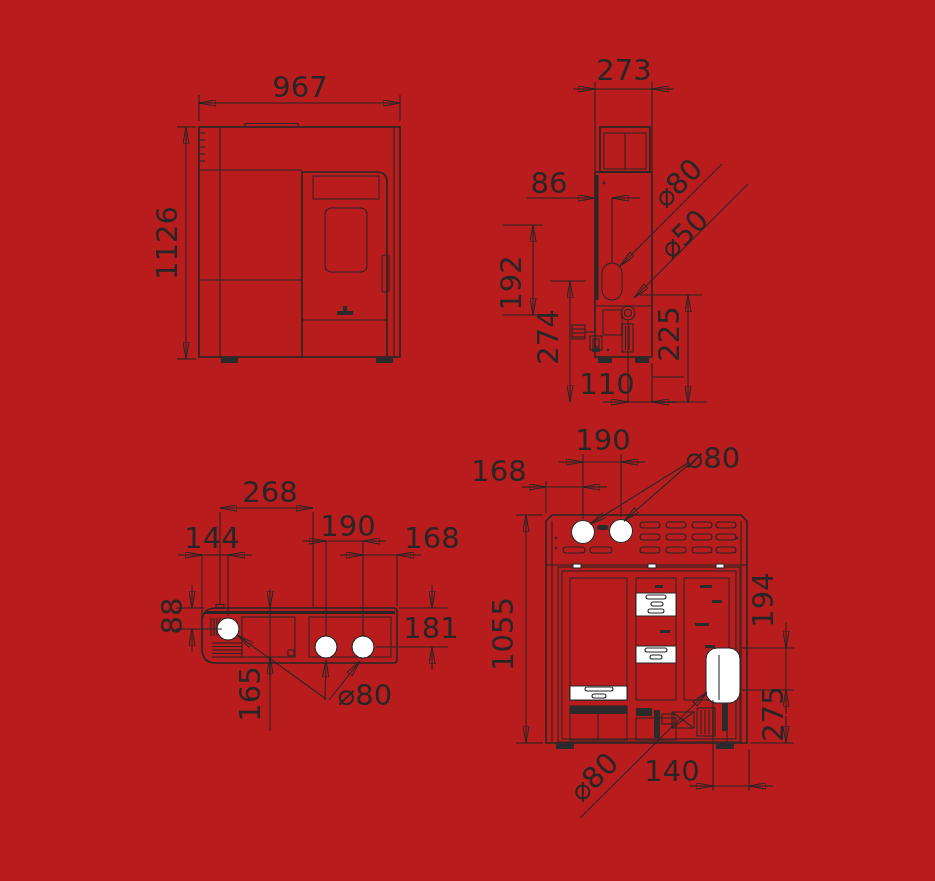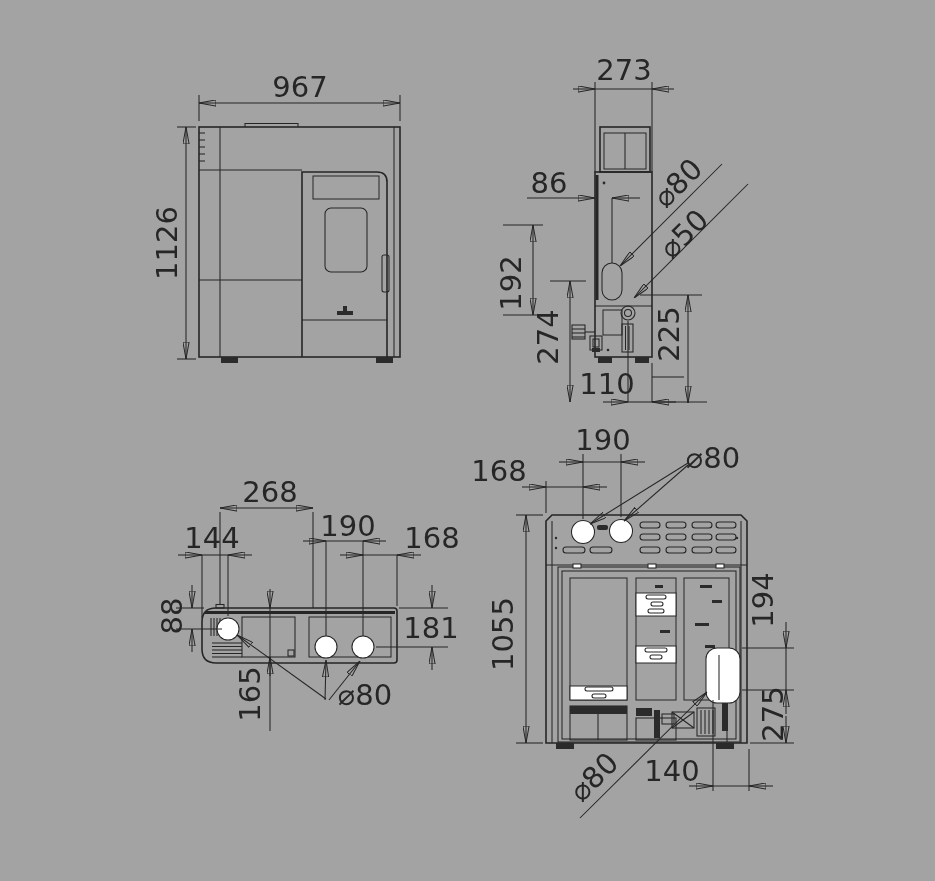--- a/index.html
+++ b/index.html
@@ -1,16 +1,16 @@
 <!DOCTYPE html>
 <html><head>
 <meta charset="utf-8">
 <style>
   html,body{margin:0;padding:0;background:#ffffff;}
-  .canvas{width:935px;height:881px;position:relative;background:#a3a3a3;overflow:hidden;}
+  .canvas{width:935px;height:881px;position:relative;background:#b91c1c;overflow:hidden;}
   svg{display:block;font-family:"DejaVu Sans","Liberation Sans",sans-serif;}
   svg line, svg path, svg rect, svg circle, svg ellipse{fill:none;stroke:#262626;}
   .ol{stroke-width:1.6;}          
   .in{stroke-width:1.05;}         
   .bold{stroke-width:3;}
   .dl{stroke-width:1.05;}         
   .solid{fill:#2b2b2b;stroke:none;}
   .white{fill:#ffffff;}
   text{fill:#262626;stroke:none;font-size:29px;}
   .dimtxt{font-size:29px;}

